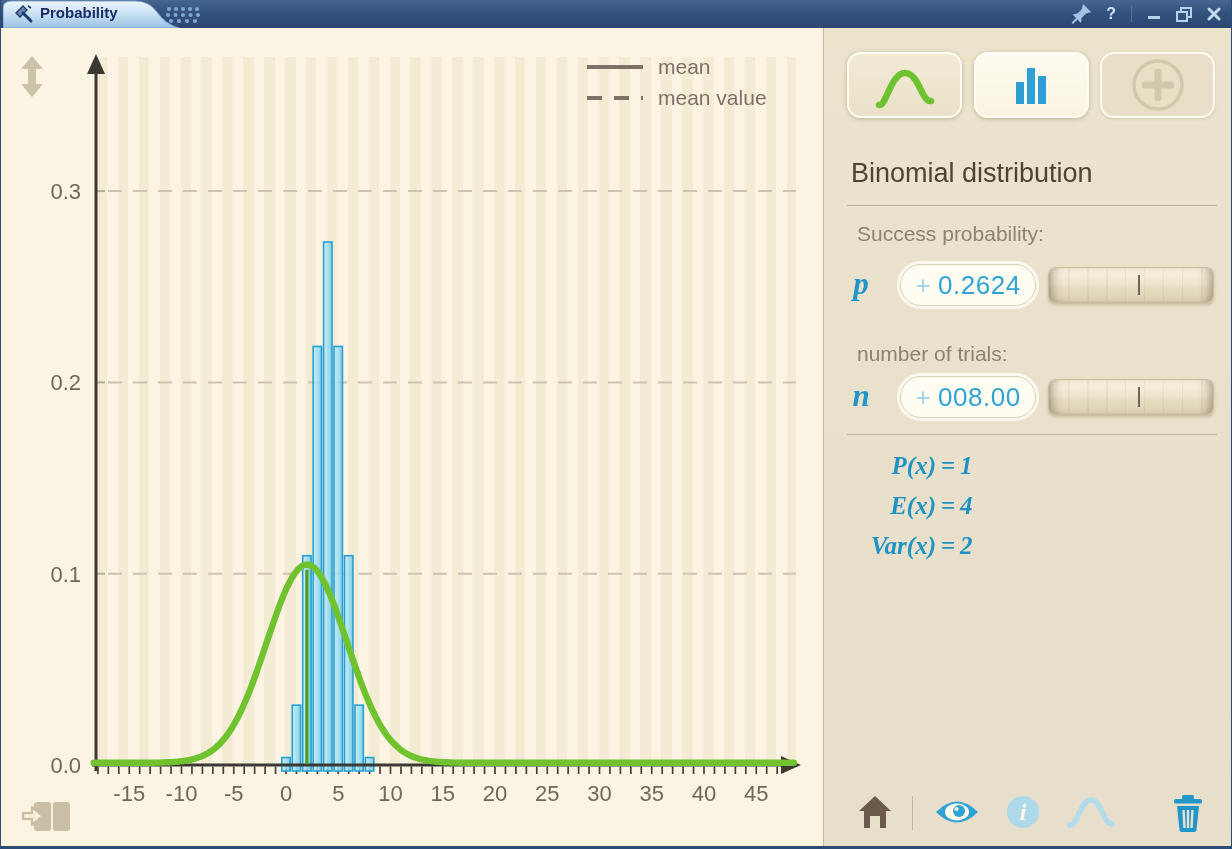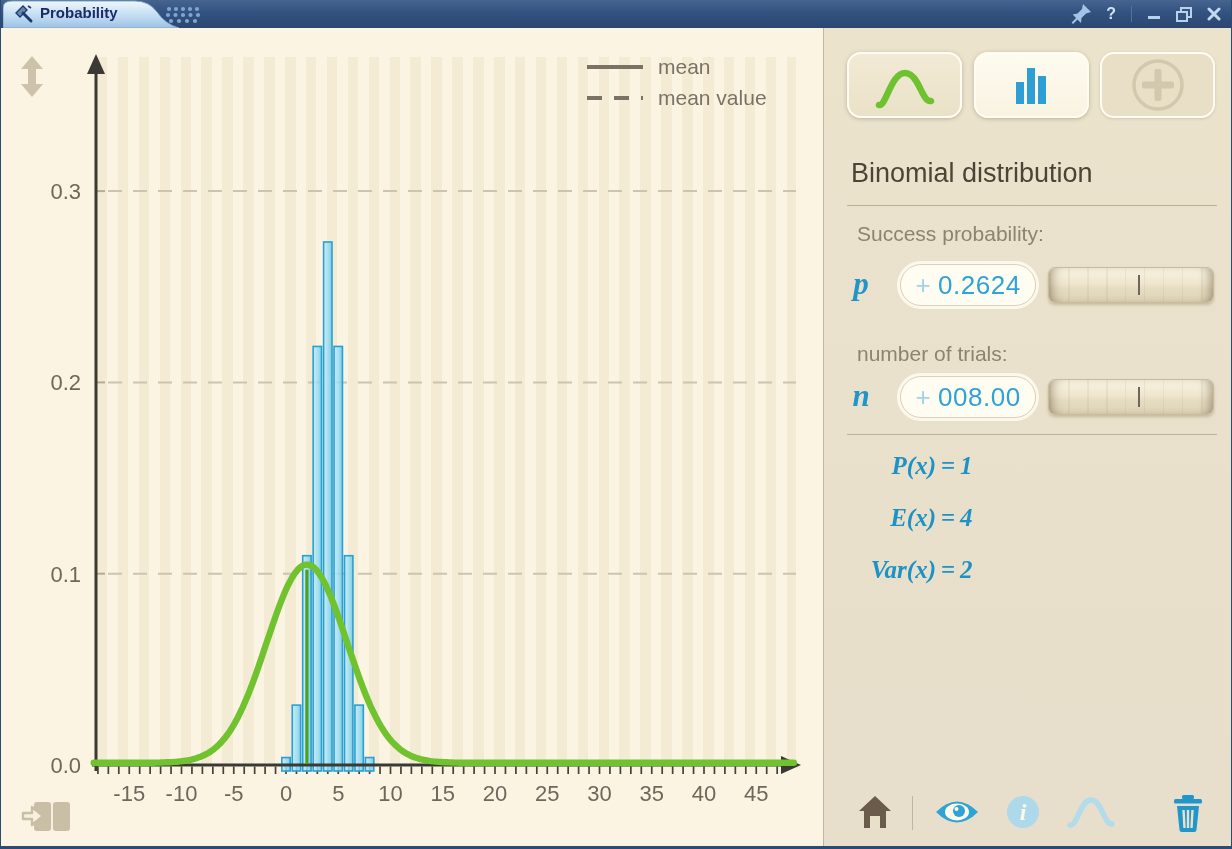--- a/index.html
+++ b/index.html
@@ -49,21 +49,21 @@
             font-size:26px;color:#2fa3d6;letter-spacing:.5px;}
   .valuebox .sign{color:#9ed3ea;margin-right:7px;}
   .wheel{position:absolute;left:224px;width:166px;height:36px;border-radius:7px;
          border:1px solid #c9bc9e;
          background:linear-gradient(180deg,#f9f3e1 0%,#efe6cf 45%,#e6dcc2 60%,#ded3b6 100%);
          box-shadow:inset 10px 0 12px -8px rgba(90,75,45,.55),inset -10px 0 12px -8px rgba(90,75,45,.55),0 2px 3px rgba(120,100,60,.3);}
   .wheel::before{content:"";position:absolute;inset:0;border-radius:7px;
          background:repeating-linear-gradient(90deg,rgba(120,100,60,.08) 0 1.5px,transparent 1.5px 19px);}
   .wheel .mark{position:absolute;left:54%;top:7px;bottom:7px;width:2.5px;background:#6e665a;}
   #stats{position:absolute;left:16px;top:424px;display:grid;
-         grid-template-columns:96px 24px auto;row-gap:24px;
+         grid-template-columns:96px 24px auto;row-gap:12px;
          font:bold italic 25px "Liberation Serif",serif;color:#1d92c5;}
   #stats .lhs{text-align:right;}
   #stats .eq{text-align:center;font-style:normal;}
   #toolbar{position:absolute;left:0;top:760px;width:410px;height:58px;}
   .tool{position:absolute;top:6px;}
   #toolbar .tool-sep{position:absolute;left:88px;top:8px;width:1px;height:34px;background:#c0b59e;}
 </style>
 </head>
 <body>
 

